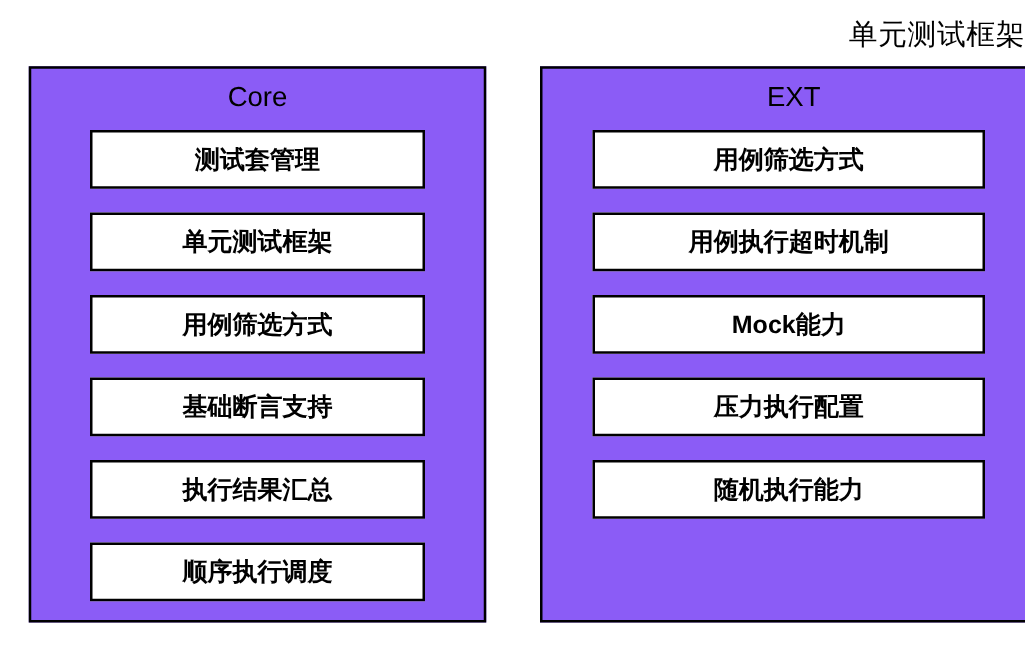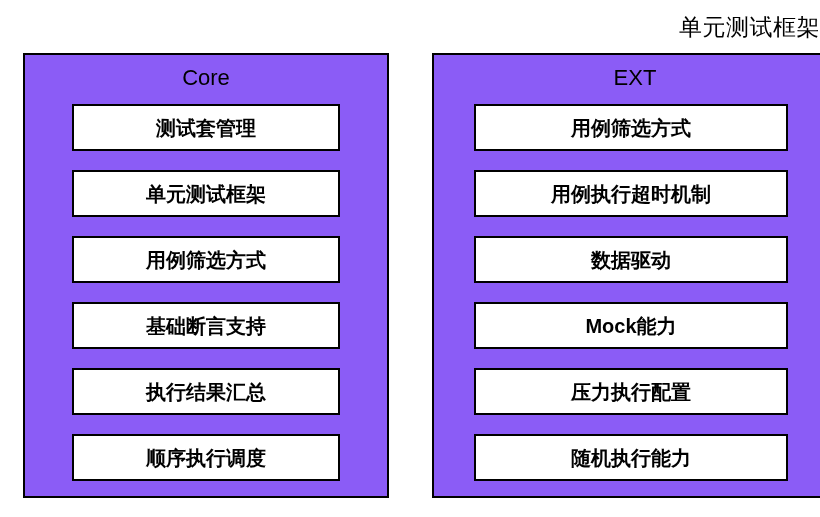--- a/index.html
+++ b/index.html
@@ -137,23 +137,20 @@
   <div class="column" id="column-ext">
     <div class="column-title">EXT</div>
     <div class="item-list">
       <div class="item-box">
         <span class="item-label">用例筛选方式</span>
       </div>
       <div class="item-box">
         <span class="item-label">用例执行超时机制</span>
       </div>
       <div class="item-box">
-        <span class="item-label">数据驱动</span>
-      </div>
-      <div class="item-box">
         <span class="item-label">Mock能力</span>
       </div>
       <div class="item-box">
         <span class="item-label">压力执行配置</span>
       </div>
       <div class="item-box">
         <span class="item-label">随机执行能力</span>
       </div>
     </div>
   </div>

